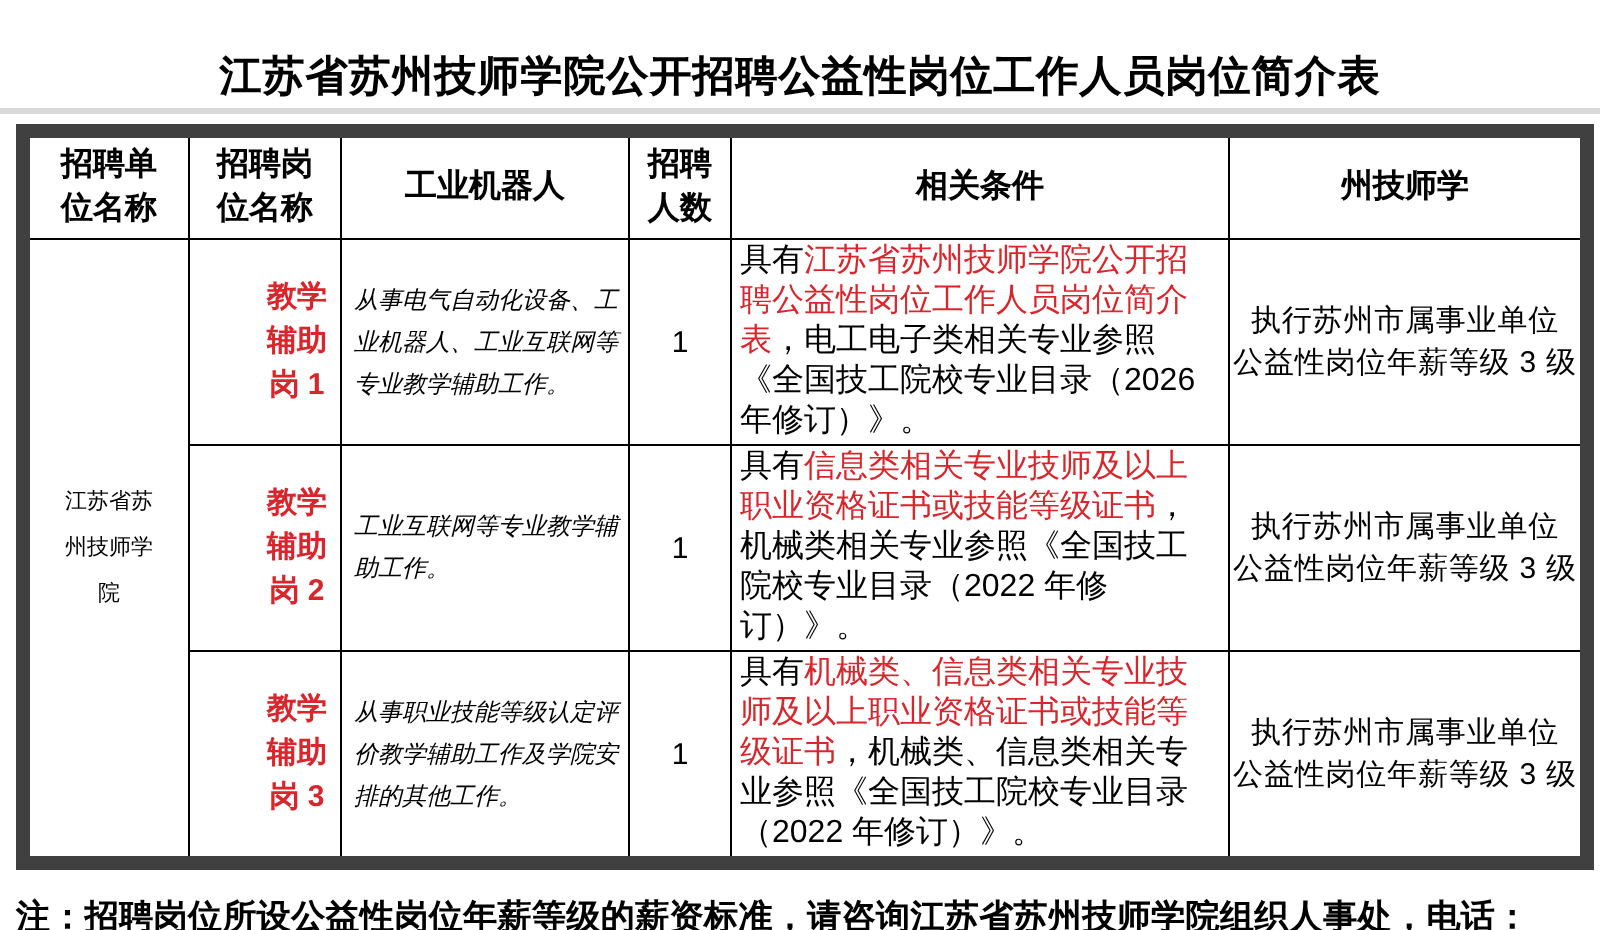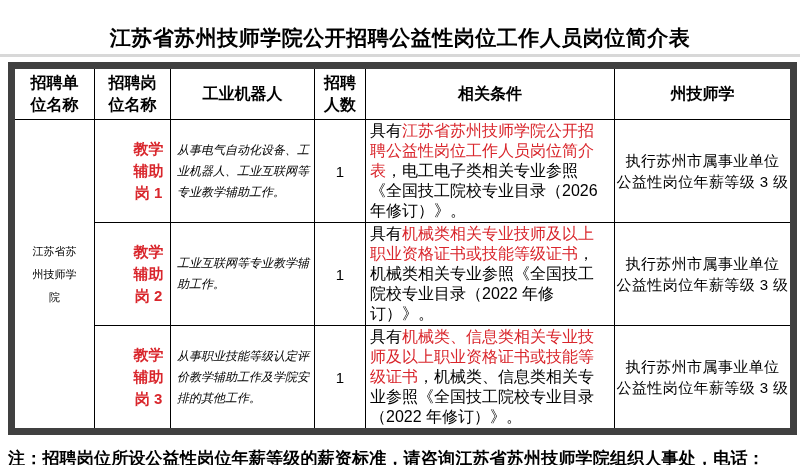--- a/index.html
+++ b/index.html
@@ -118,21 +118,21 @@
       <td class="count">1</td>
       <td class="cond"><span>具有</span><span class="red">江苏省苏州技师学院公开招聘公益性岗位工作人员岗位简介表</span><span>，电工电子类相关专业参照《全国技工院校专业目录（2026 年修订）》。</span></td>
       <td class="salary">执行苏州市属事业单位
 公益性岗位年薪等级 3 级</td>
     </tr>
     <tr class="r2">
       <td class="pos">教学辅助
 岗 2</td>
       <td class="duty">工业互联网等专业教学辅助工作。</td>
       <td class="count">1</td>
-      <td class="cond"><span>具有</span><span class="red">机械类相关专业技师及以上职业资格证书或技能等级证书</span><span>，机械类相关专业参照《全国技工院校专业目录（2022 年修订）》。</span></td>
+      <td class="cond"><span>具有</span><span class="red">信息类相关专业技师及以上职业资格证书或技能等级证书</span><span>，机械类相关专业参照《全国技工院校专业目录（2022 年修订）》。</span></td>
       <td class="salary">执行苏州市属事业单位
 公益性岗位年薪等级 3 级</td>
     </tr>
     <tr class="r3">
       <td class="pos">教学辅助
 岗 3</td>
       <td class="duty">从事职业技能等级认定评价教学辅助工作及学院安排的其他工作。</td>
       <td class="count">1</td>
       <td class="cond"><span>具有</span><span class="red">机械类、信息类相关专业技师及以上职业资格证书或技能等级证书</span><span>，机械类、信息类相关专业参照《全国技工院校专业目录（2022 年修订）》。</span></td>
       <td class="salary">执行苏州市属事业单位

